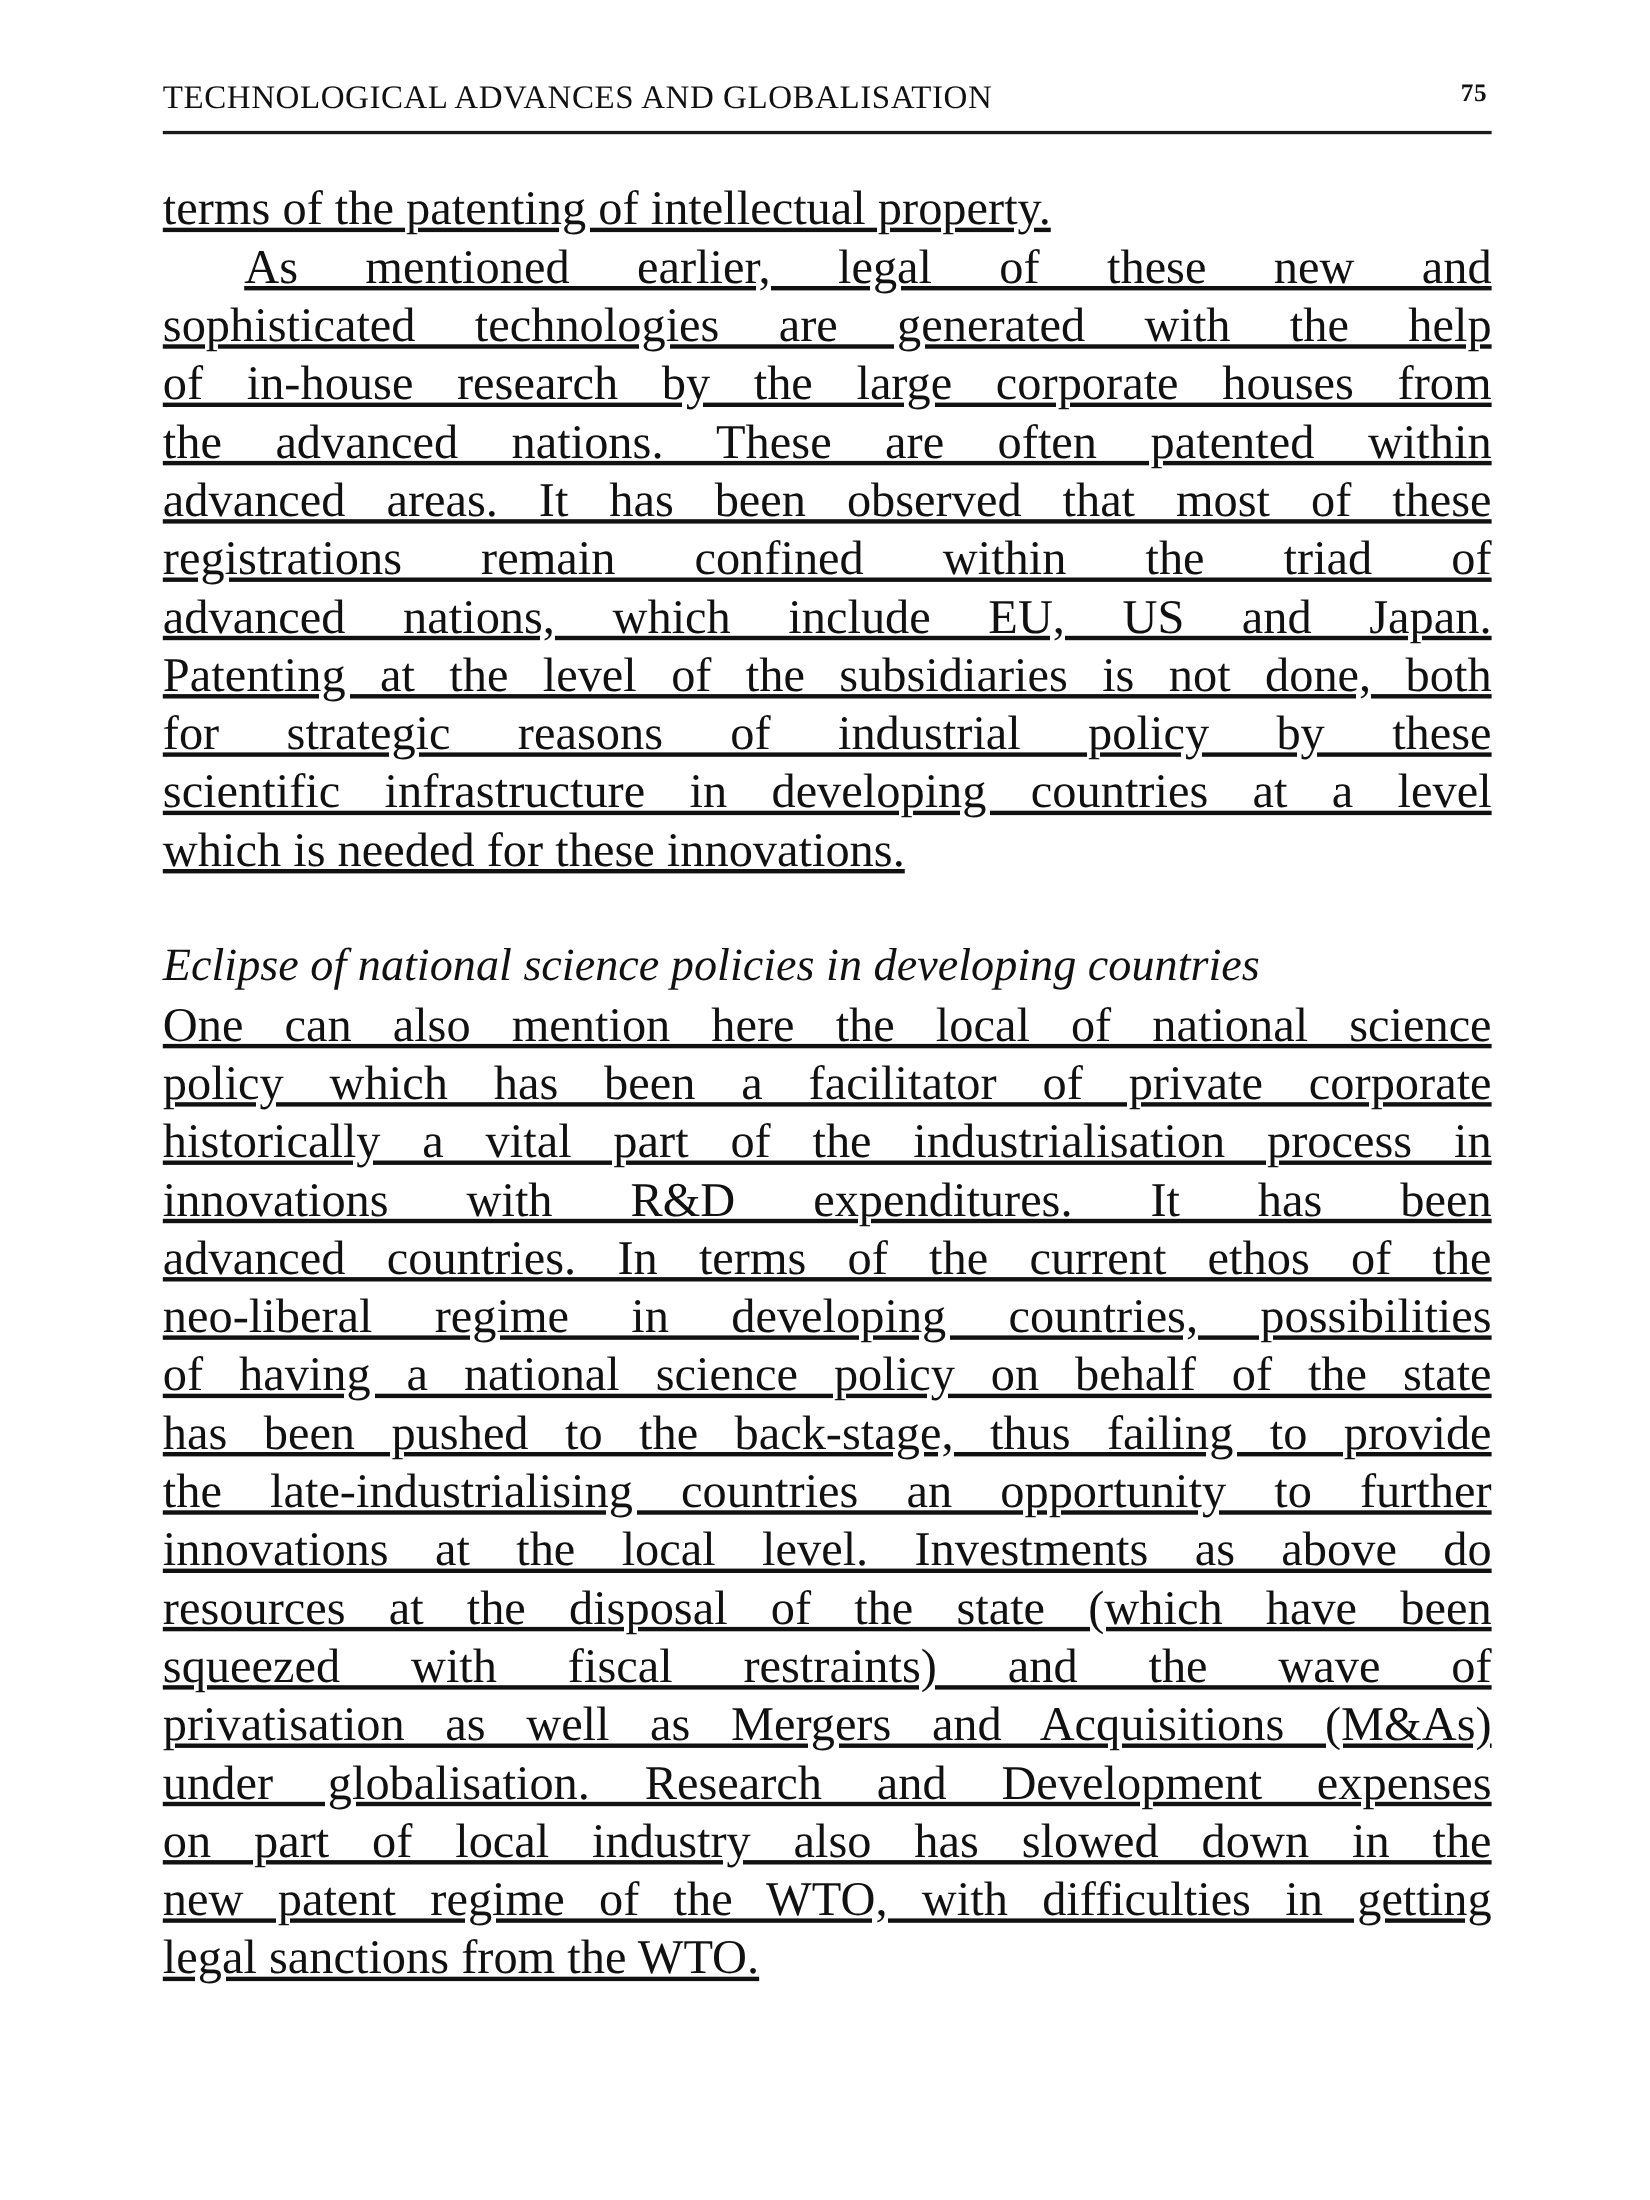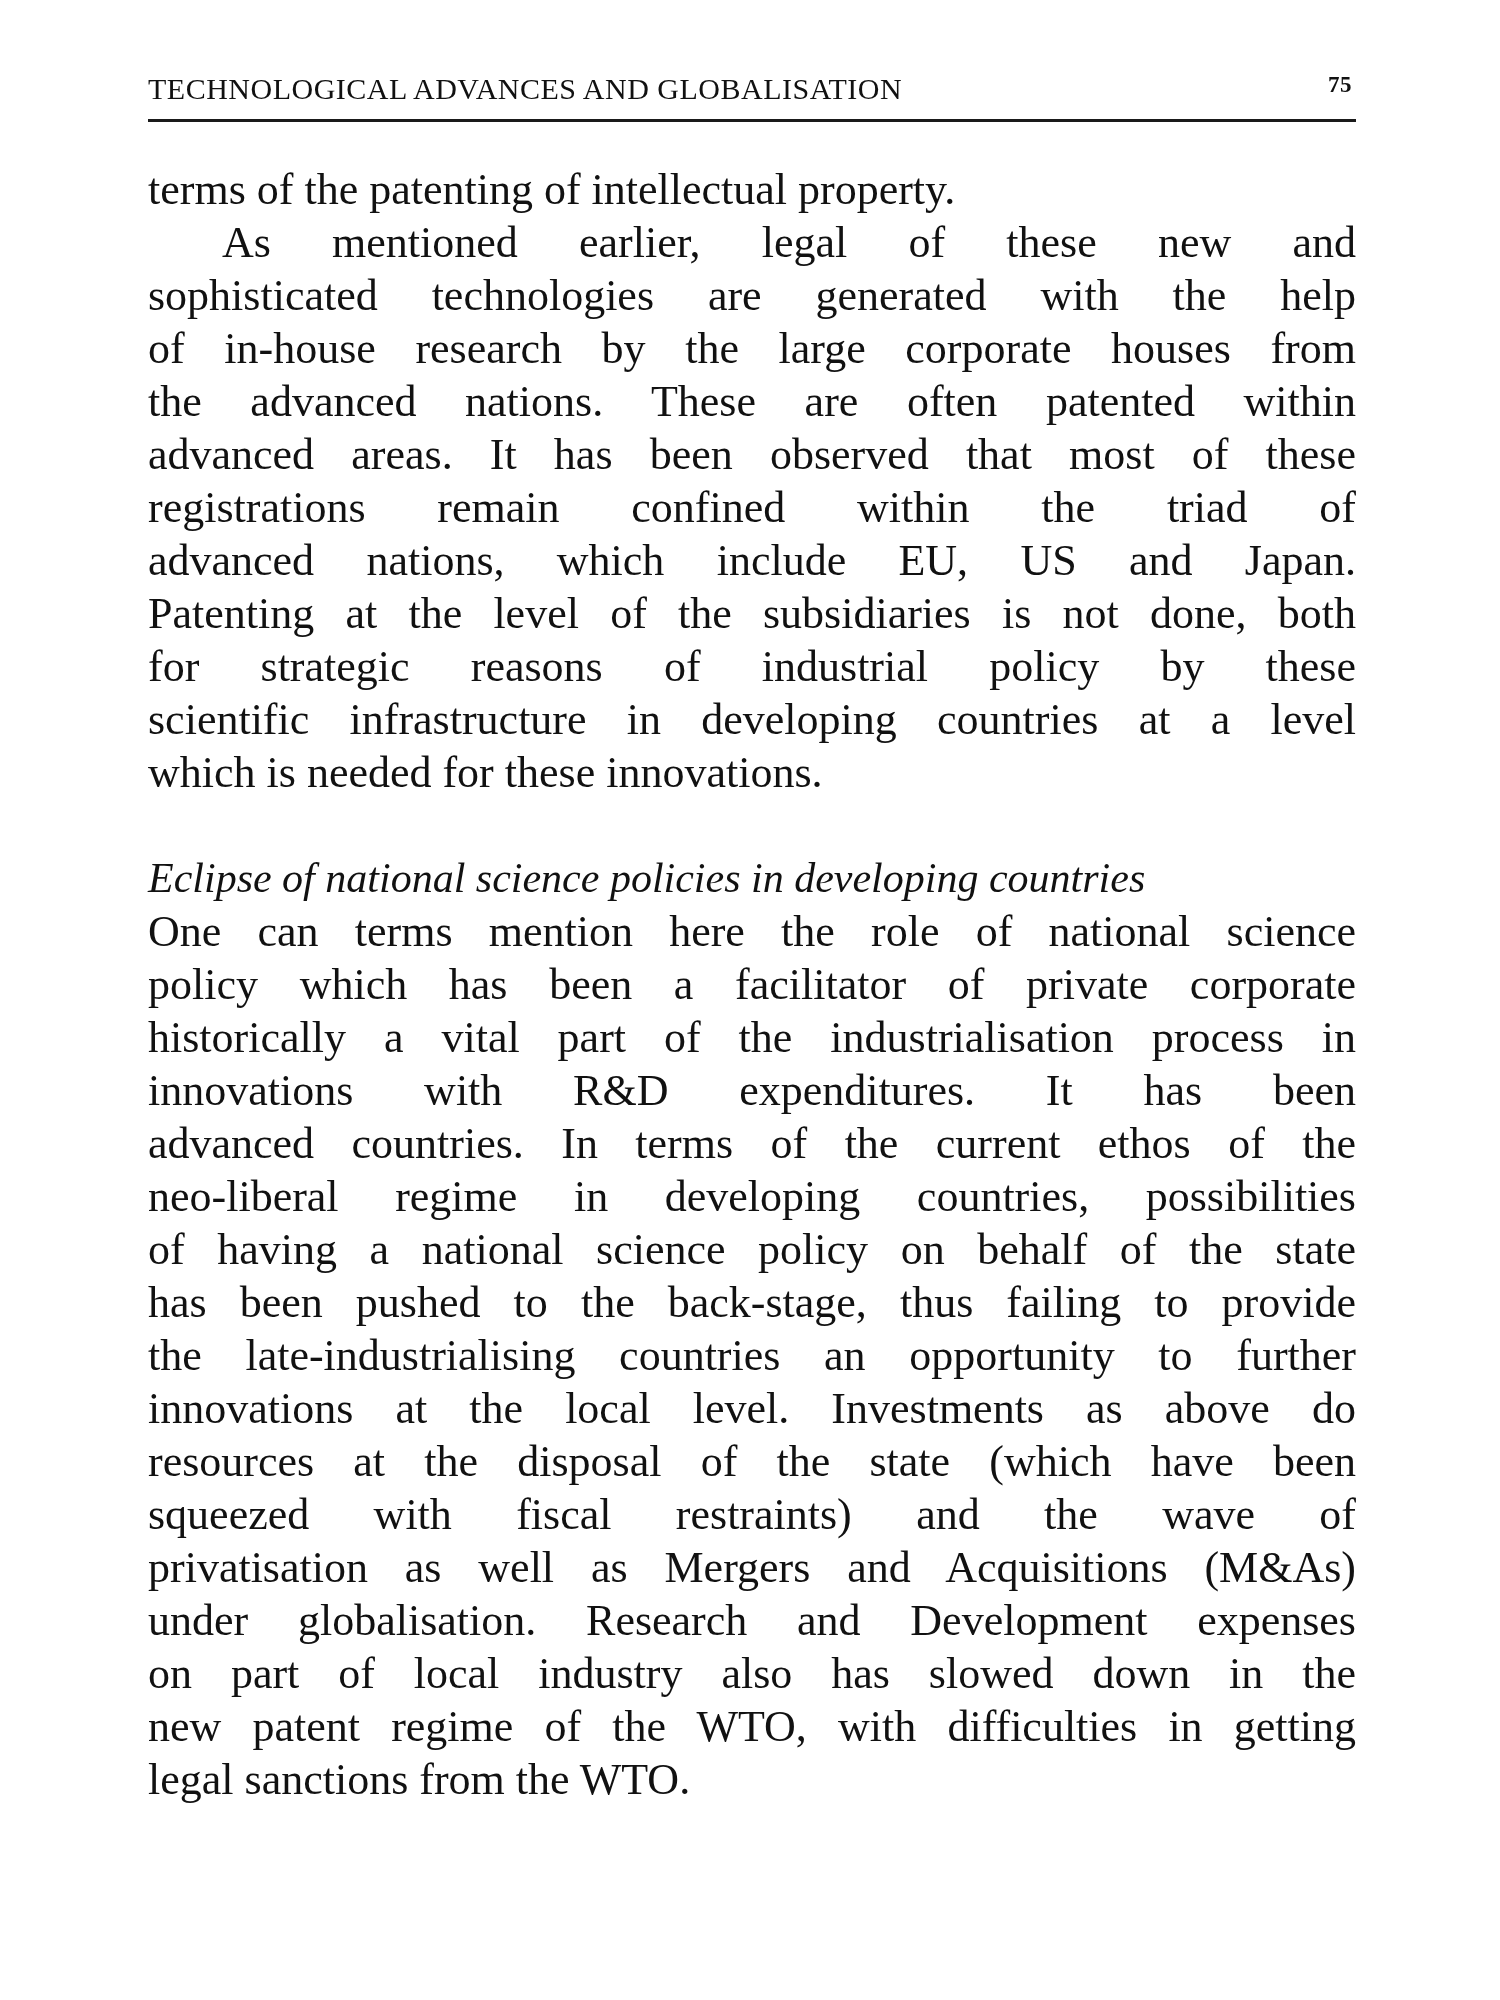--- a/index.html
+++ b/index.html
@@ -53,20 +53,21 @@
       width: 1208px;
       font-size: 44px;
       line-height: 53px;
     }
     .line {
       display: block;
       white-space: nowrap;
       text-align: justify;
       text-align-last: justify;
       height: 53px;
+      text-decoration: underline;
     }
     .line.last {
       text-align-last: left;
     }
     .line.indent {
       padding-left: 74px;
     }
     .gap {
       height: 53px;
     }
@@ -107,21 +108,21 @@
       <span class="line">for strategic reasons of industrial policy by these</span>
       <span class="line">scientific infrastructure in developing countries at a level</span>
       <span class="line last">which is needed for these innovations.</span>
     </div>
 
     <div class="gap"></div>
 
     <span class="section-heading">Eclipse of national science policies in developing countries</span>
 
     <div>
-      <span class="line">One can terms mention here the role of national science</span>
+      <span class="line">One can also mention here the local of national science</span>
       <span class="line">policy which has been a facilitator of private corporate</span>
       <span class="line">historically a vital part of the industrialisation process in</span>
       <span class="line">innovations with R&amp;D expenditures. It has been</span>
       <span class="line">advanced countries. In terms of the current ethos of the</span>
       <span class="line">neo-liberal regime in developing countries, possibilities</span>
       <span class="line">of having a national science policy on behalf of the state</span>
       <span class="line">has been pushed to the back-stage, thus failing to provide</span>
       <span class="line">the late-industrialising countries an opportunity to further</span>
       <span class="line">innovations at the local level. Investments as above do</span>
       <span class="line">resources at the disposal of the state (which have been</span>

